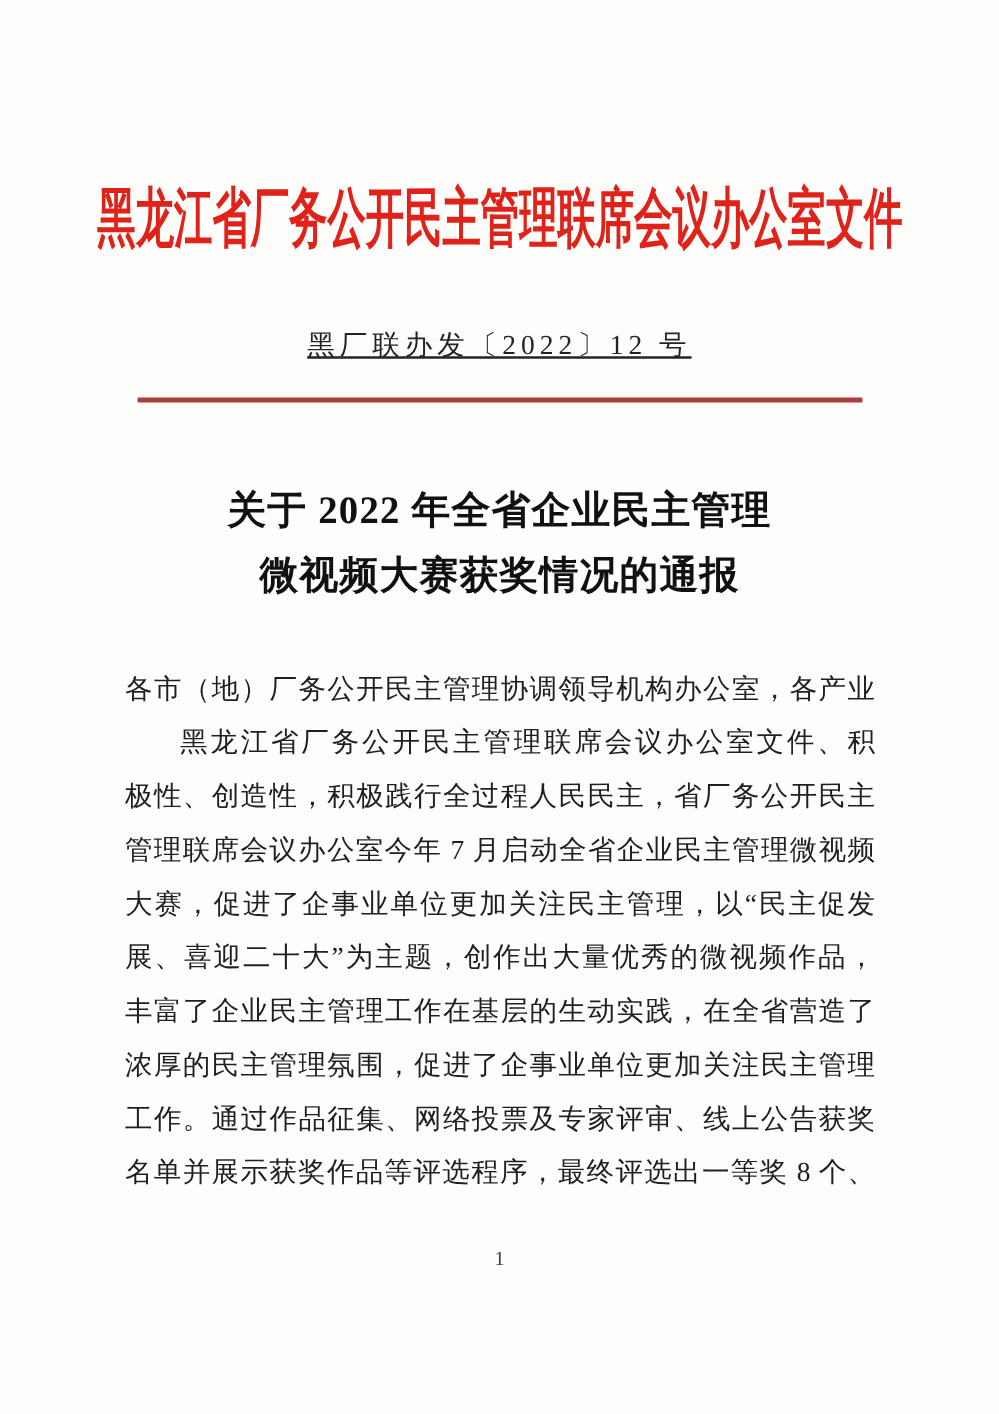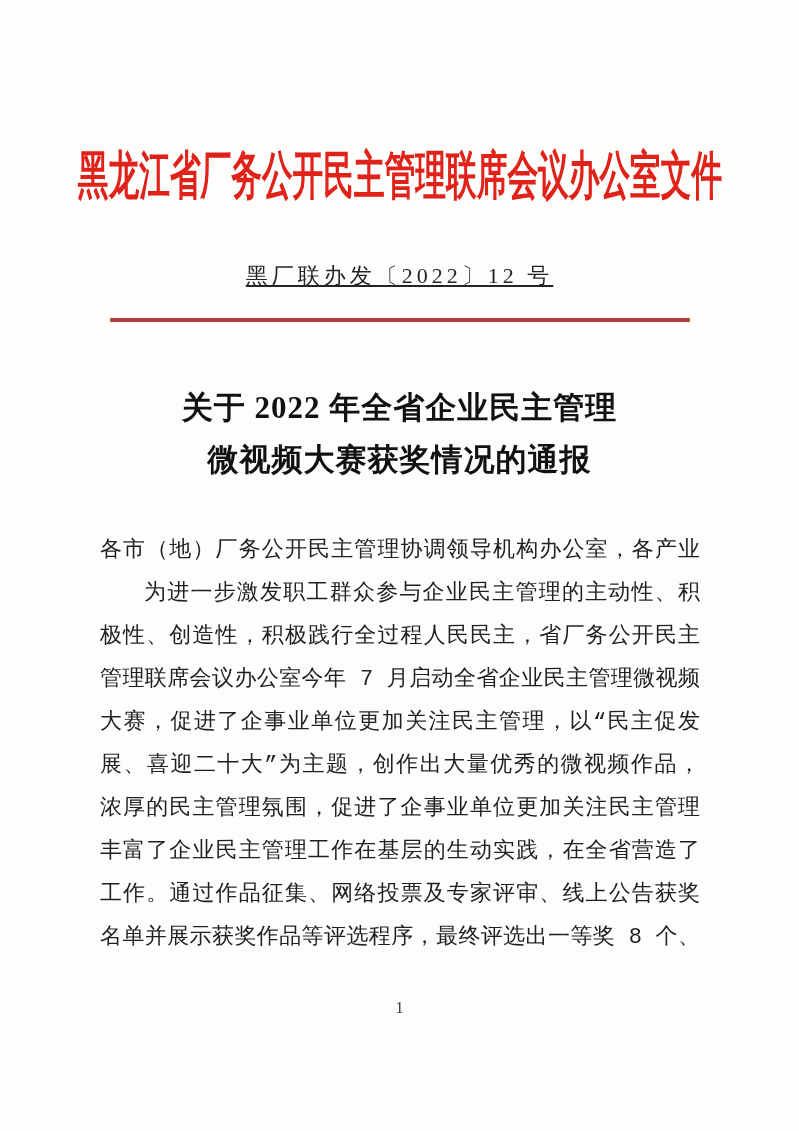--- a/index.html
+++ b/index.html
@@ -79,21 +79,20 @@
     width: 600px;
     font-size: 22px;
     line-height: 43px;
     color: var(--text-color);
   }
   .paragraph { margin: 0; }
   .body-line { width: 100%; }
   .body-line.fill {
     text-align: justify;
     text-align-last: justify;
-    font-family: Liberation Mono, monospace;
   }
   .body-line.no-fill {
     text-align: left;
     text-align-last: left;
   }
   .body-line.indent { text-indent: 2em; }
   
   .page-number {
     position: absolute;
     top: 999px;
@@ -118,27 +117,27 @@
   <div class="doc-title">
     <div class="doc-title-line">关于 2022 年全省企业民主管理</div>
     <div class="doc-title-line">微视频大赛获奖情况的通报</div>
   </div>
 
   <div class="doc-body">
       <div class="paragraph">
         <div class="body-line fill">各市（地）厂务公开民主管理协调领导机构办公室，各产业</div>
       </div>
       <div class="paragraph">
-        <div class="body-line fill indent">为进一步激发职工群众参与企业民主管理的主动性、积</div>
+        <div class="body-line fill indent">黑龙江省厂务公开民主管理联席会议办公室文件、积</div>
         <div class="body-line fill">极性、创造性，积极践行全过程人民民主，省厂务公开民主</div>
         <div class="body-line fill">管理联席会议办公室今年 7 月启动全省企业民主管理微视频</div>
         <div class="body-line fill">大赛，促进了企事业单位更加关注民主管理，以“民主促发</div>
         <div class="body-line fill">展、喜迎二十大”为主题，创作出大量优秀的微视频作品，</div>
+        <div class="body-line fill">丰富了企业民主管理工作在基层的生动实践，在全省营造了</div>
         <div class="body-line fill">浓厚的民主管理氛围，促进了企事业单位更加关注民主管理</div>
-        <div class="body-line fill">丰富了企业民主管理工作在基层的生动实践，在全省营造了</div>
         <div class="body-line fill">工作。通过作品征集、网络投票及专家评审、线上公告获奖</div>
         <div class="body-line fill">名单并展示获奖作品等评选程序，最终评选出一等奖 8 个、</div>
       </div>
     </div>
 
   <div class="page-number">1</div>
 
 </div>
 
 </body></html>

